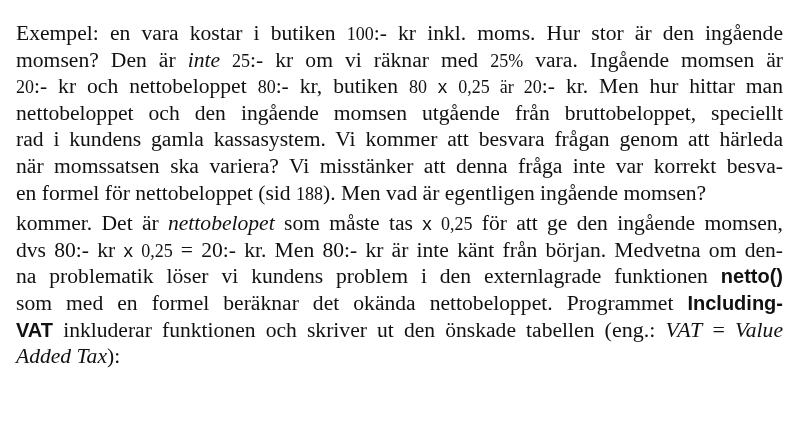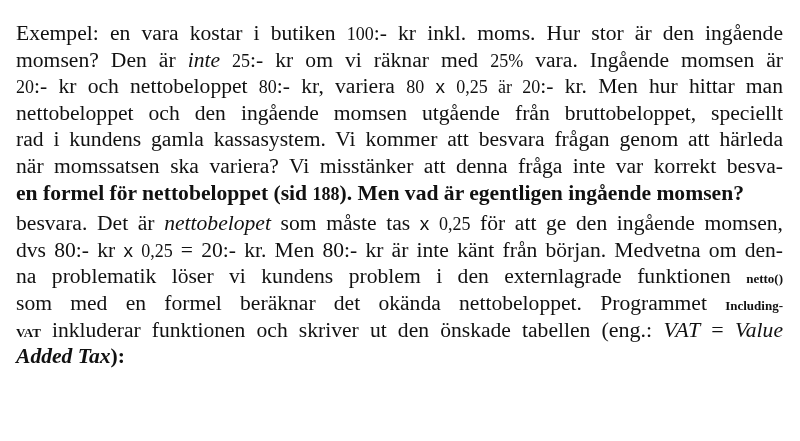--- a/index.html
+++ b/index.html
@@ -7,60 +7,60 @@
   .page {
     position: absolute; left: 16px; top: 0; width: 767px;
     font-family: "Liberation Serif", "DejaVu Serif", serif;
     font-size: 21.6px; color: #111111;
   }
   .para { position: relative; }
   .line {
     display: block; height: 26.6px; line-height: 26.6px;
     text-align: justify; text-align-last: justify; white-space: nowrap;
   }
-  .line.last { text-align-last: left; font-weight: bold; }
+  .line.last { text-align-last: left; }
   .line > span.wrap { display: block; text-align: justify; text-align-last: inherit; white-space: normal; }
   .num { font-size: 18px; }
   .it { font-style: italic; }
   .x { font-family: "Liberation Sans", "DejaVu Sans", sans-serif; font-size: 19px; }
-  .code { font-family: Liberation Serif, serif; font-weight: bold; font-size: 13px; }
+  .code { font-family: Liberation Sans, sans-serif; font-weight: bold; font-size: 20px; }
   .small { font-size: 22px; }
   #p1 { top: 20px; }
   #p2 { top: 24px; }
 </style>
 </head>
 <body>
 
 <div class="page">
   <div class="para" id="p1">
       <div class="line">
         <span class="wrap"><span>Exempel: en vara kostar i butiken </span><span class="num">100</span><span>:- kr inkl. moms. Hur stor är den ingående</span></span>
       </div>
       <div class="line">
         <span class="wrap"><span>momsen? Den är </span><span class="it">inte</span><span> </span><span class="num">25</span><span>:- kr om vi räknar med </span><span class="num">25%</span><span> vara. Ingående momsen är</span></span>
       </div>
       <div class="line">
-        <span class="wrap"><span class="num">20</span><span>:- kr och nettobeloppet </span><span class="num">80</span><span>:- kr, variera </span><span class="num">80</span><span> </span><span class="x">x</span><span> </span><span class="num">0,25 är 20</span><span>:- kr. Men hur hittar man</span></span>
+        <span class="wrap"><span class="num">20</span><span>:- kr och nettobeloppet </span><span class="num">80</span><span>:- kr, butiken </span><span class="num">80</span><span> </span><span class="x">x</span><span> </span><span class="num">0,25 är 20</span><span>:- kr. Men hur hittar man</span></span>
       </div>
       <div class="line">
         <span class="wrap"><span>nettobeloppet och den ingående momsen utgående från bruttobeloppet, speciellt</span></span>
       </div>
       <div class="line">
         <span class="wrap"><span>rad i kundens gamla kassasystem. Vi kommer att besvara frågan genom att härleda</span></span>
       </div>
       <div class="line">
         <span class="wrap"><span>när momssatsen ska variera? Vi misstänker att denna fråga inte var korrekt besva-</span></span>
       </div>
       <div class="line last">
         <span class="wrap"><span>en formel för nettobeloppet (sid </span><span class="num">188</span><span>). Men vad är egentligen ingående momsen?</span></span>
       </div>
     </div>
   <div class="para" id="p2">
       <div class="line">
-        <span class="wrap"><span>besvara. Det är </span><span class="it">nettobelopet</span><span> som måste tas </span><span class="x">x</span><span> </span><span class="num">0,25</span><span> för att ge den ingående momsen,</span></span>
+        <span class="wrap"><span>kommer. Det är </span><span class="it">nettobelopet</span><span> som måste tas </span><span class="x">x</span><span> </span><span class="num">0,25</span><span> för att ge den ingående momsen,</span></span>
       </div>
       <div class="line">
         <span class="wrap"><span>dvs 80:- kr </span><span class="x">x</span><span> </span><span class="num">0,25</span><span> = 20:- kr. Men 80:- kr är inte känt från början. Medvetna om den-</span></span>
       </div>
       <div class="line">
         <span class="wrap"><span>na problematik löser vi kundens problem i den externlagrade funktionen </span><span class="code">netto()</span></span>
       </div>
       <div class="line">
         <span class="wrap"><span>som med en formel beräknar det okända nettobeloppet. Programmet </span><span class="code">Including-</span></span>
       </div>

